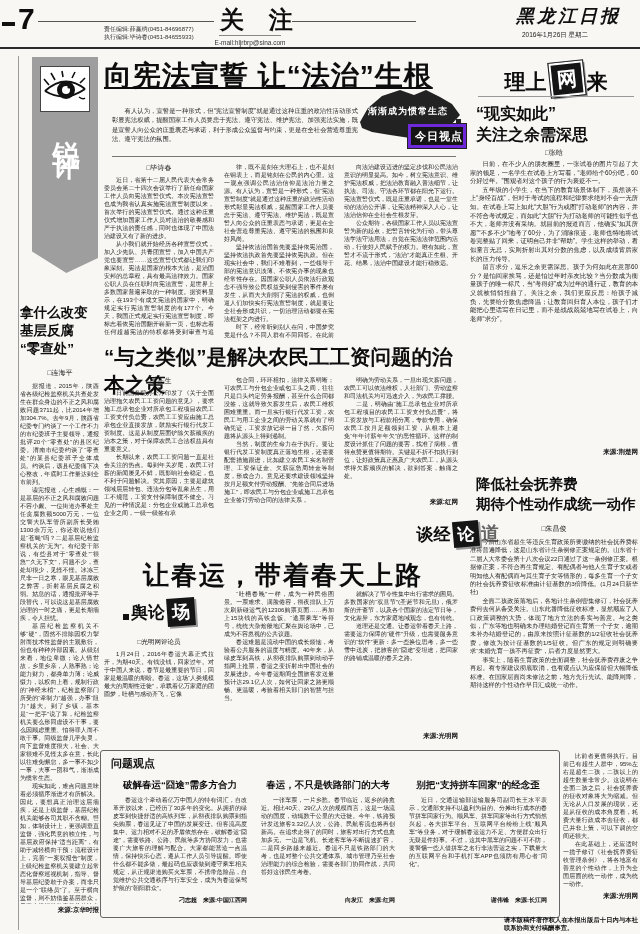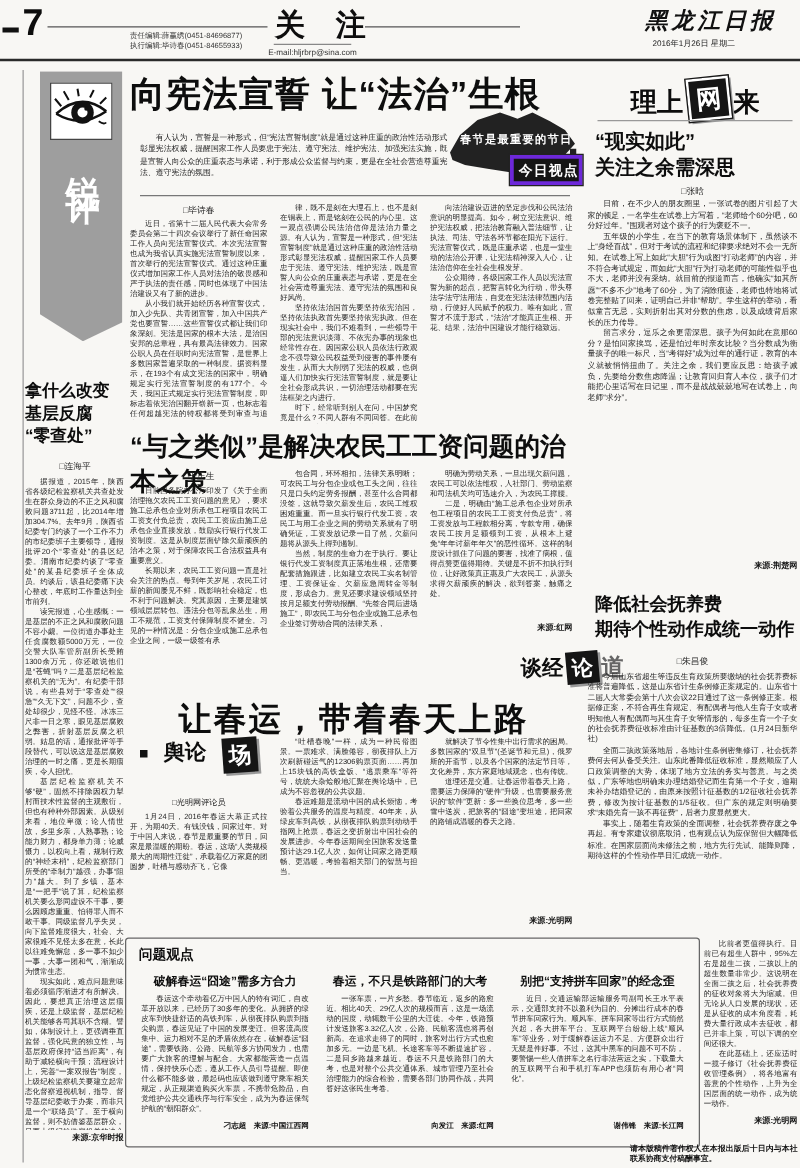--- a/index.html
+++ b/index.html
@@ -53,30 +53,30 @@
 “零查处”</div>
 <div class="abs author-line" style="left:20px;top:368px;width:80px;">□连海平</div>
 <div class="abs body-text" style="left:20px;top:382px;width:79px;height:522px;">
     <p>据报道，2015年，陕西省各级纪检监察机关共查处发生在群众身边的不正之风和腐败问题3711起，比2014年增加304.7%。去年9月，陕西省纪委专门约谈了一个工作不力的市纪委班子主要领导，通报批评20个“零查处”的县区纪委。渭南市纪委约谈了“零查处”的某县纪委班子全体成员。约谈后，该县纪委痛下决心整改，年底时工作量达到全市前列。</p>
     <p>读完报道，心生感慨：一是基层的不正之风和腐败问题不容小觑。一位街道办事处主任贪腐数额5000万元，一位交警大队车管所副所长受贿1300余万元，你还敢说他们是“苍蝇”吗？二是基层纪检监察机关的“无为”。有纪委干部说，有些县对于“零查处”“很急”“久无下文”，问题不少，查处却很少，见怪不怪。冰冻三尺非一日之寒，眼见基层腐败之弊害，折射基层反腐之积弱。姑息的话，通报批评等手段替代，可以说这是基层腐败治理的一时之痛，更是长期痼疾，令人担忧。</p>
     <p>基层纪检监察机关不够“硬”，固然不排除因权力掣肘而技术性监督的主观敷衍，但也有种种外部因素。从级别来看，地位卑微；论人情世故，乡里乡亲，人熟事熟；论能力财力，都身单力薄；论威慑力，以权向上看，规制行政的“神经末梢”，纪检监察部门所受的“牵制力”越强，办事“阻力”越大。到了乡镇，基本是“一把手”说了算，纪检监察机关要么形同虚设不干事，要么因顾虑重重、怕得罪人而不敢干事。同级监督几乎失灵，向下监督难度很大，社会、大家很难不见怪太多在意，长此以往难免懈怠，多一事不如少一事，大事一团和气，渐渐成为惯常生态。</p>
     <p>现实如此，难点问题意味着必须循序渐进才有所解决。因此，要想真正治理这层痼疾，还是上级监督，基层纪检机关能够各司其职不含糊。譬如，体制设计上，更强调垂直监督，强化民意的独立性，与基层政府保持“适当距离”，有助于减轻横向干预；流程设计上，完善“一案双报告”制度，上级纪检监察机关要建立起常态化督察巡视机制，指导、督导基层纪委敢于办案，而非只是一个“联络员”了。至于横向监督，则不妨借鉴基层群众，只要上级纪检监察机关的决心让群众看见了，接下来的事就好办了。</p>
   </div>
 <div class="abs src" style="left:20px;top:906px;width:79px;">来源:京华时报</div>
 
-<div class="abs hl" style="left:104px;top:57px;width:358px;font-size:28px;letter-spacing:1px;">向宪法宣誓  让“法治”生根</div>
+<div class="abs hl" style="left:104px;top:57px;width:358px;font-size:28px;letter-spacing:1px;text-decoration:underline;">向宪法宣誓  让“法治”生根</div>
 <div class="abs body-text" style="left:112px;top:106px;width:246px;height:48px;font-size:6.3px;line-height:9.4px;">
     <p>有人认为，宣誓是一种形式，但“宪法宣誓制度”就是通过这种庄重的政治性活动形式彰显宪法权威，提醒国家工作人员要忠于宪法、遵守宪法、维护宪法、加强宪法实施，既是宣誓人向公众的庄重表态与承诺，利于形成公众监督与约束，更是在全社会营造尊重宪法、遵守宪法的氛围。</p>
   </div>
 
 <div class="abs" style="left:356px;top:88px;width:108px;height:64px;">
   <svg width="108" height="50" viewBox="0 0 108 50">
     <polygon points="4,34 12,20 26,8 44,2 58,7 70,2 84,9 96,16 104,27 94,38 76,46 54,50 34,47 16,44 6,40" fill="#222"></polygon>
   </svg>
-  <div class="abs" style="left:12px;top:17px;font-size:9px;font-weight:900;color:#fff;letter-spacing:1px;">春节是最重要的节日</div>
+  <div class="abs" style="left:12px;top:17px;font-size:9px;font-weight:900;color:#fff;letter-spacing:1px;">渐渐成为惯常生态</div>
   <div class="abs logo-box" style="left:52px;top:36px;width:52px;height:18px;font-size:11px;letter-spacing:1px;border:3px solid #6d28d9;outline:1px solid #222;justify-content:flex-end;">
       <span>今日视点</span>
     </div>
   <div class="abs" style="left:100px;top:31px;width:5px;height:5px;background:#222;"></div>
 </div>
 
 <div class="abs rule" style="left:112px;top:156px;width:344px;background:#777;"></div>
 
 <div class="abs" style="left:104px;top:163px;width:110px;height:176px;">
   <div class="author-line" style="margin-bottom:3px;">□毕诗春</div>
@@ -118,21 +118,21 @@
 <div class="abs" style="left:396px;top:512px;width:124px;height:44px;display:flex;align-items:center;justify-content:center;">
   <span class="hl" style="font-size:17px;">谈经</span>
   <span class="logo-box" style="width:26px;height:26px;font-size:17px;transform:rotate(-5deg);box-shadow:2px 2px 0 #999;margin:0 2px;">
       <span>论</span>
     </span>
   <span class="hl" style="font-size:19px;color:#666;">道</span>
 </div>
 
 <div class="abs hl" style="left:104px;top:558px;width:358px;font-size:26px;letter-spacing:2px;text-align:center;">让春运，带着春天上路</div>
 <div class="abs" style="left:104px;top:590px;width:110px;height:156px;">
-  <div style="display:flex;justify-content:center;height:44px;gap:11px;">
+  <div style="display:flex;align-items:center;justify-content:center;height:44px;">
     <span style="width:6px;height:6px;background:#111;margin-right:2px;margin-top:10px;"></span>
     <span class="hl" style="font-size:17px;">舆论</span>
     <span class="logo-box" style="width:28px;height:28px;font-size:18px;transform:rotate(-4deg);box-shadow:2px 2px 0 #999;margin-left:2px;">
         <span>场</span>
       </span>
   </div>
   <div class="author-line" style="margin:4px 0 3px 0;font-size:6.5px;">□光明网评论员</div>
   <div class="body-text" style="height:92px;">
       <p>1月24日，2016年春运大幕正式拉开，为期40天。有钱没钱，回家过年。对于中国人来说，春节是最重要的节日，回家是最温暖的期盼。春运，这场“人类规模最大的周期性迁徙”，承载着亿万家庭的团圆梦，吐槽与感动齐飞，它像</p>
     </div>

